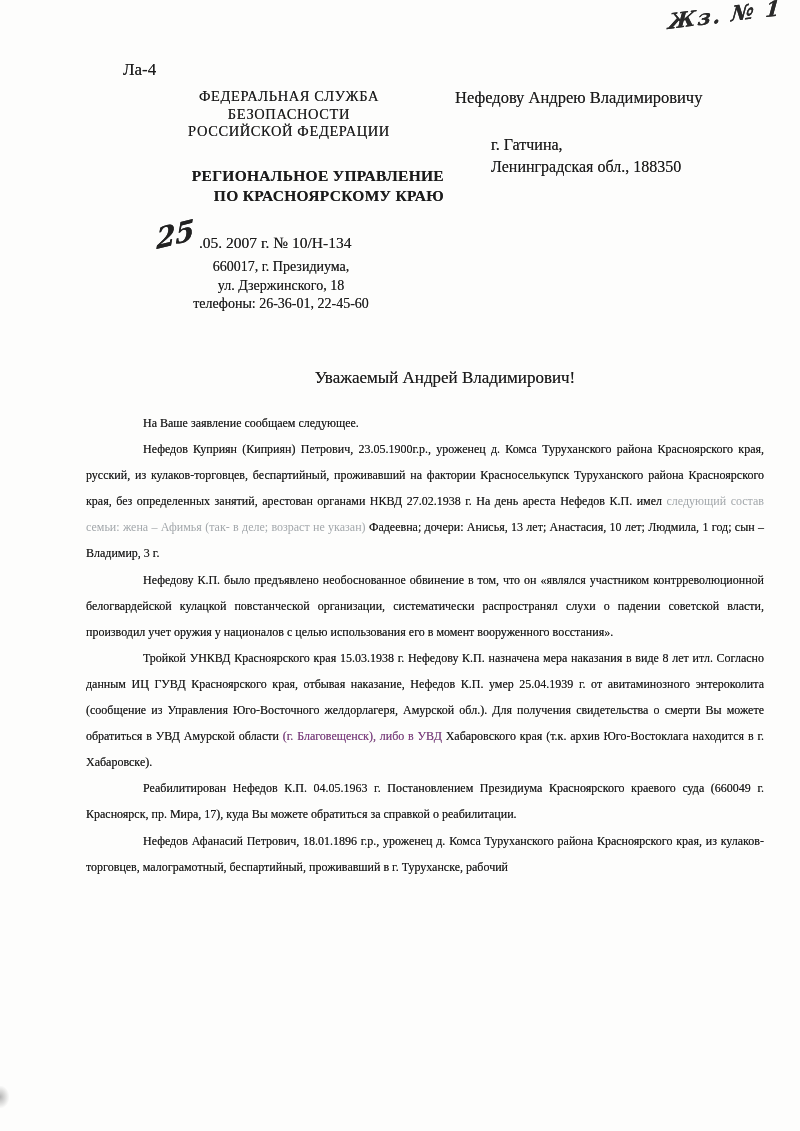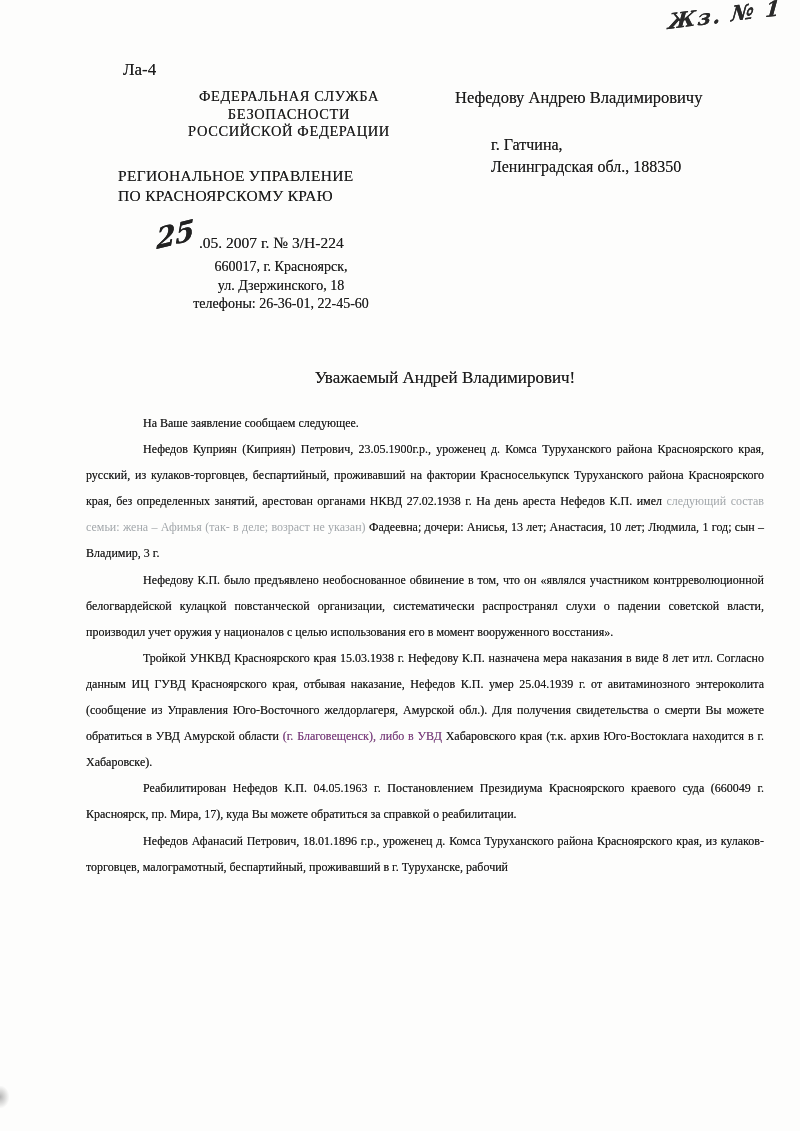--- a/index.html
+++ b/index.html
@@ -34,22 +34,22 @@
   }
 
   .letterhead-org {
     position: absolute; left: 136px; top: 88px; width: 306px;
     text-align: center;
     font-size: 14.5px; line-height: 17.5px;
     letter-spacing: 0.6px;
   }
   .letterhead-division {
     position: absolute; left: 118px; top: 166px; width: 326px;
-    text-align: left;
-    font-weight: normal;
+    text-align: right;
+    font-weight: bold;
     font-size: 15.5px; line-height: 20px;
     letter-spacing: 0.3px;
   }
   .date-row {
     position: absolute; left: 156px; top: 222px;
     font-size: 15.5px;
     white-space: nowrap;
   }
   .hw-day {
     display: inline-block;
@@ -125,25 +125,25 @@
     <div>БЕЗОПАСНОСТИ</div>
     <div>РОССИЙСКОЙ ФЕДЕРАЦИИ</div>
   </div>
 
   <div class="letterhead-division">
     <div>РЕГИОНАЛЬНОЕ УПРАВЛЕНИЕ</div>
     <div>ПО КРАСНОЯРСКОМУ КРАЮ</div>
   </div>
 
   <div class="date-row">
-    <span class="hw-day">25</span><span>.05. 2007  г.   № 3/Н-224</span>
+    <span class="hw-day">25</span><span>.05. 2007  г.   № 10/Н-134</span>
   </div>
 
   <div class="contact-block">
-    <div>660017, г. Красноярск,</div>
+    <div>660017, г. Президиума,</div>
     <div>ул. Дзержинского, 18</div>
     <div>телефоны: 26-36-01, 22-45-60</div>
   </div>
 
   <div class="recipient-name">Нефедову Андрею Владимировичу</div>
 
   <div class="recipient-address">
     <div>г. Гатчина,</div>
     <div>Ленинградская обл., 188350</div>
   </div>

